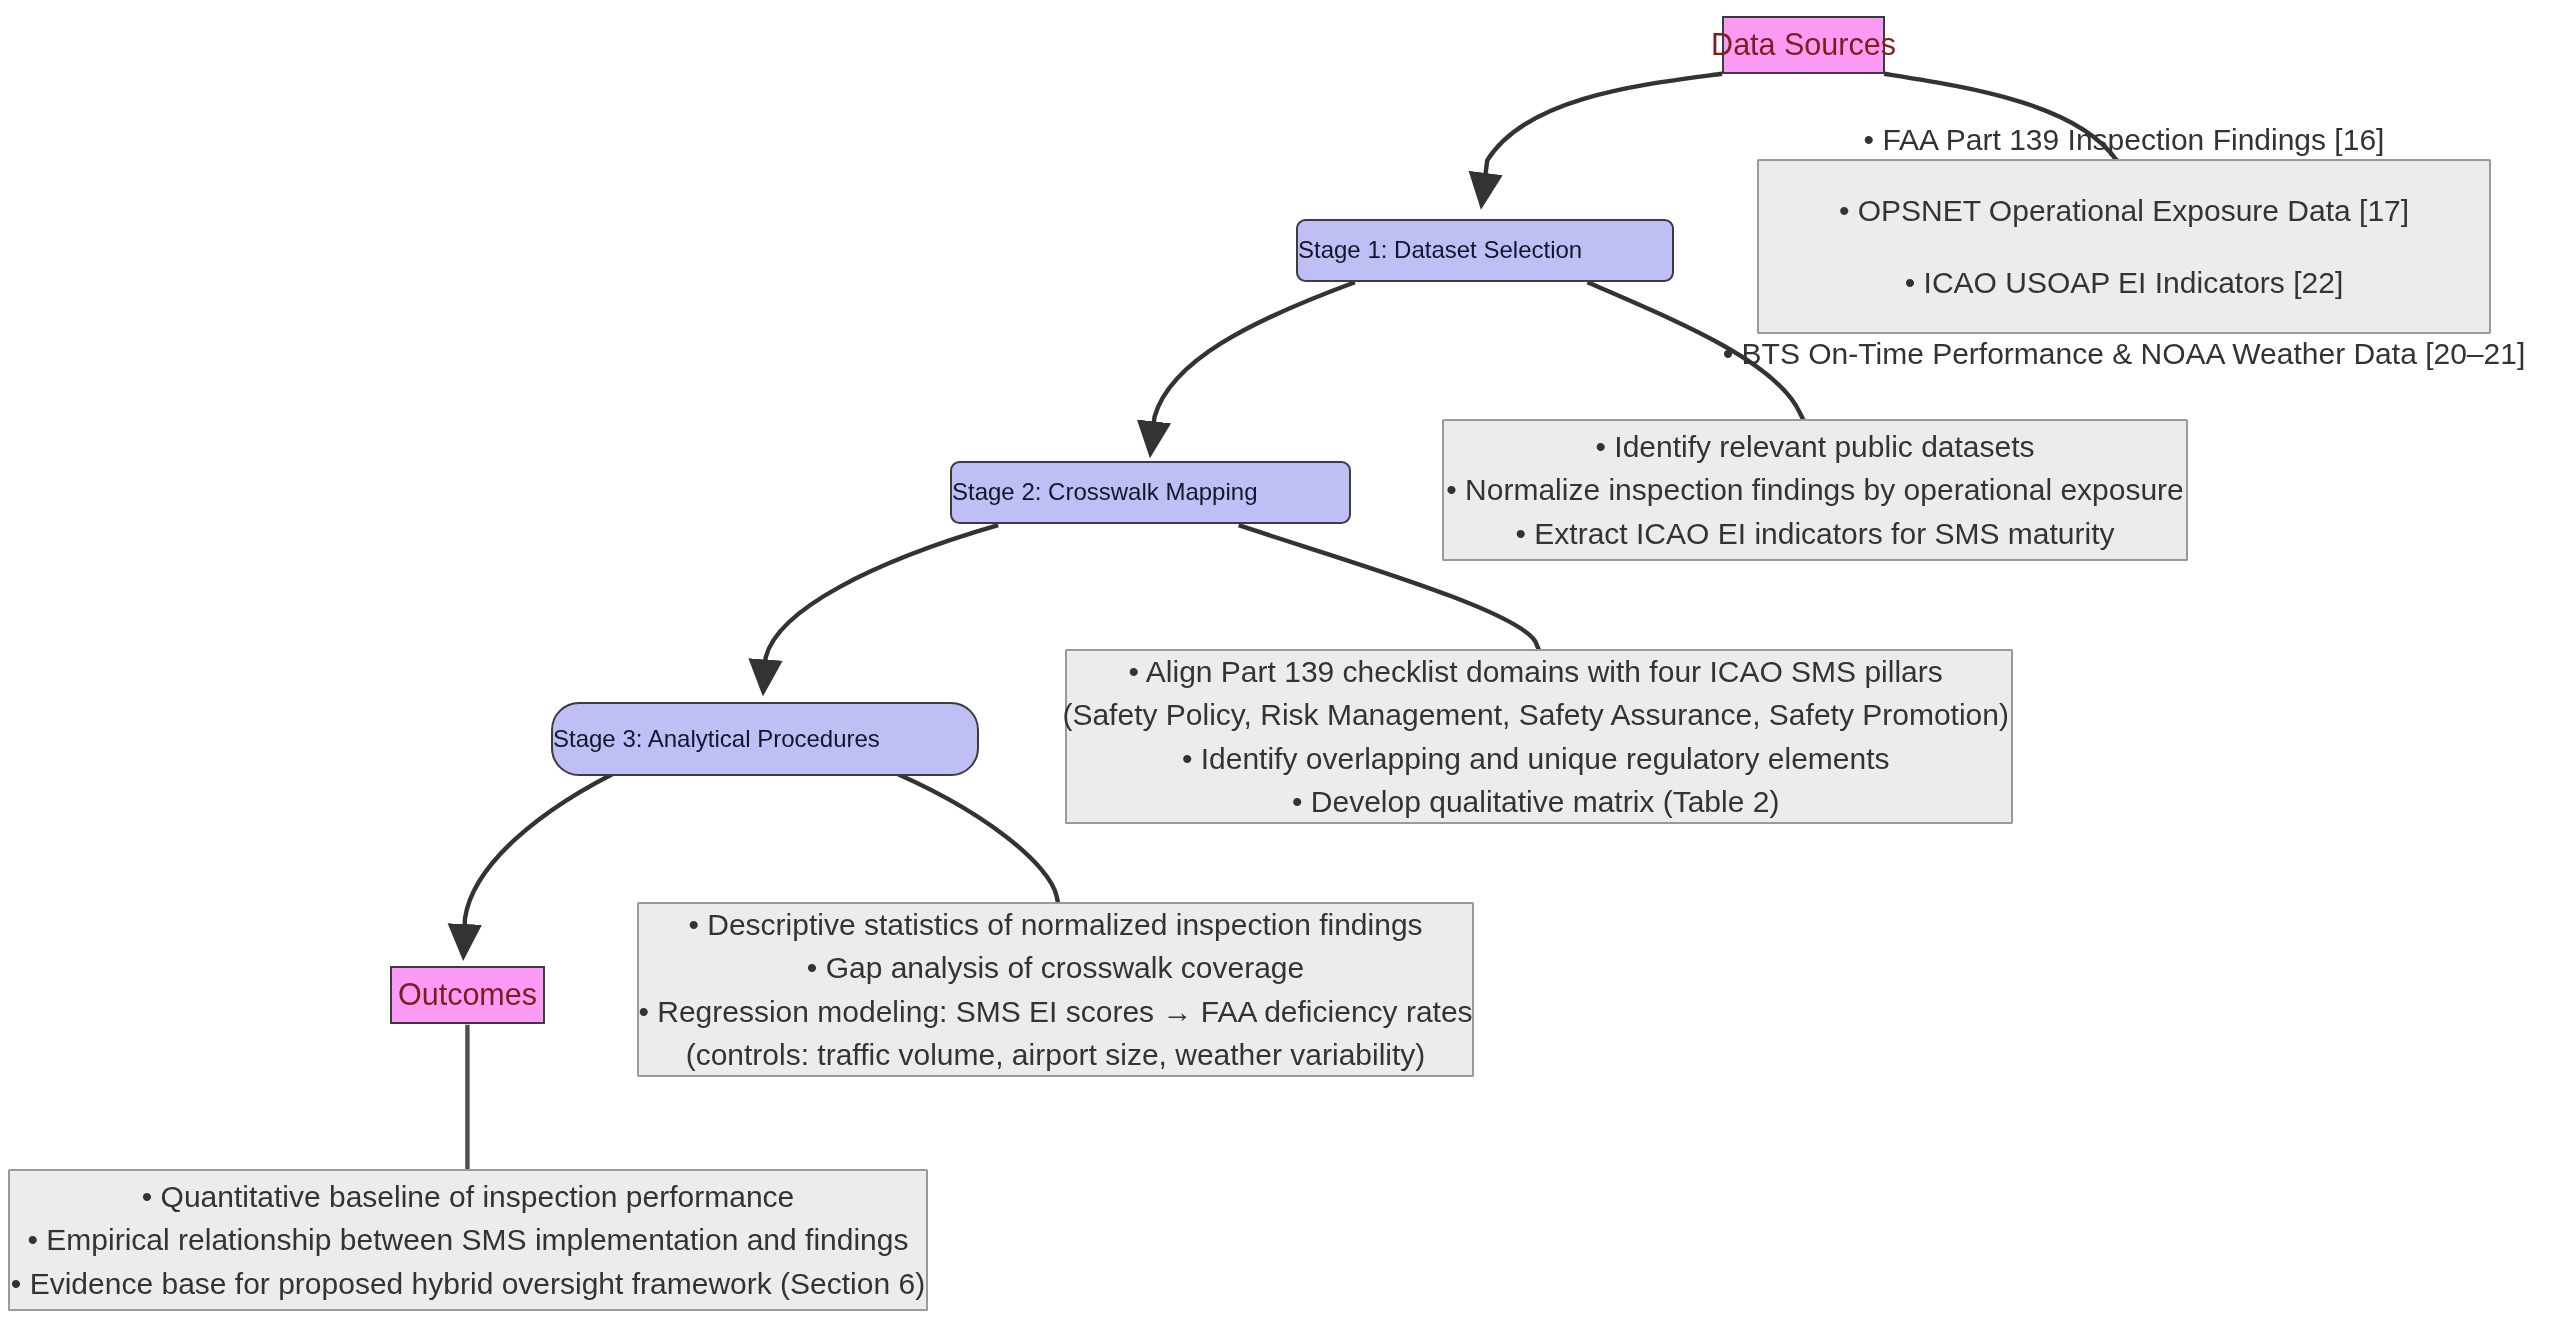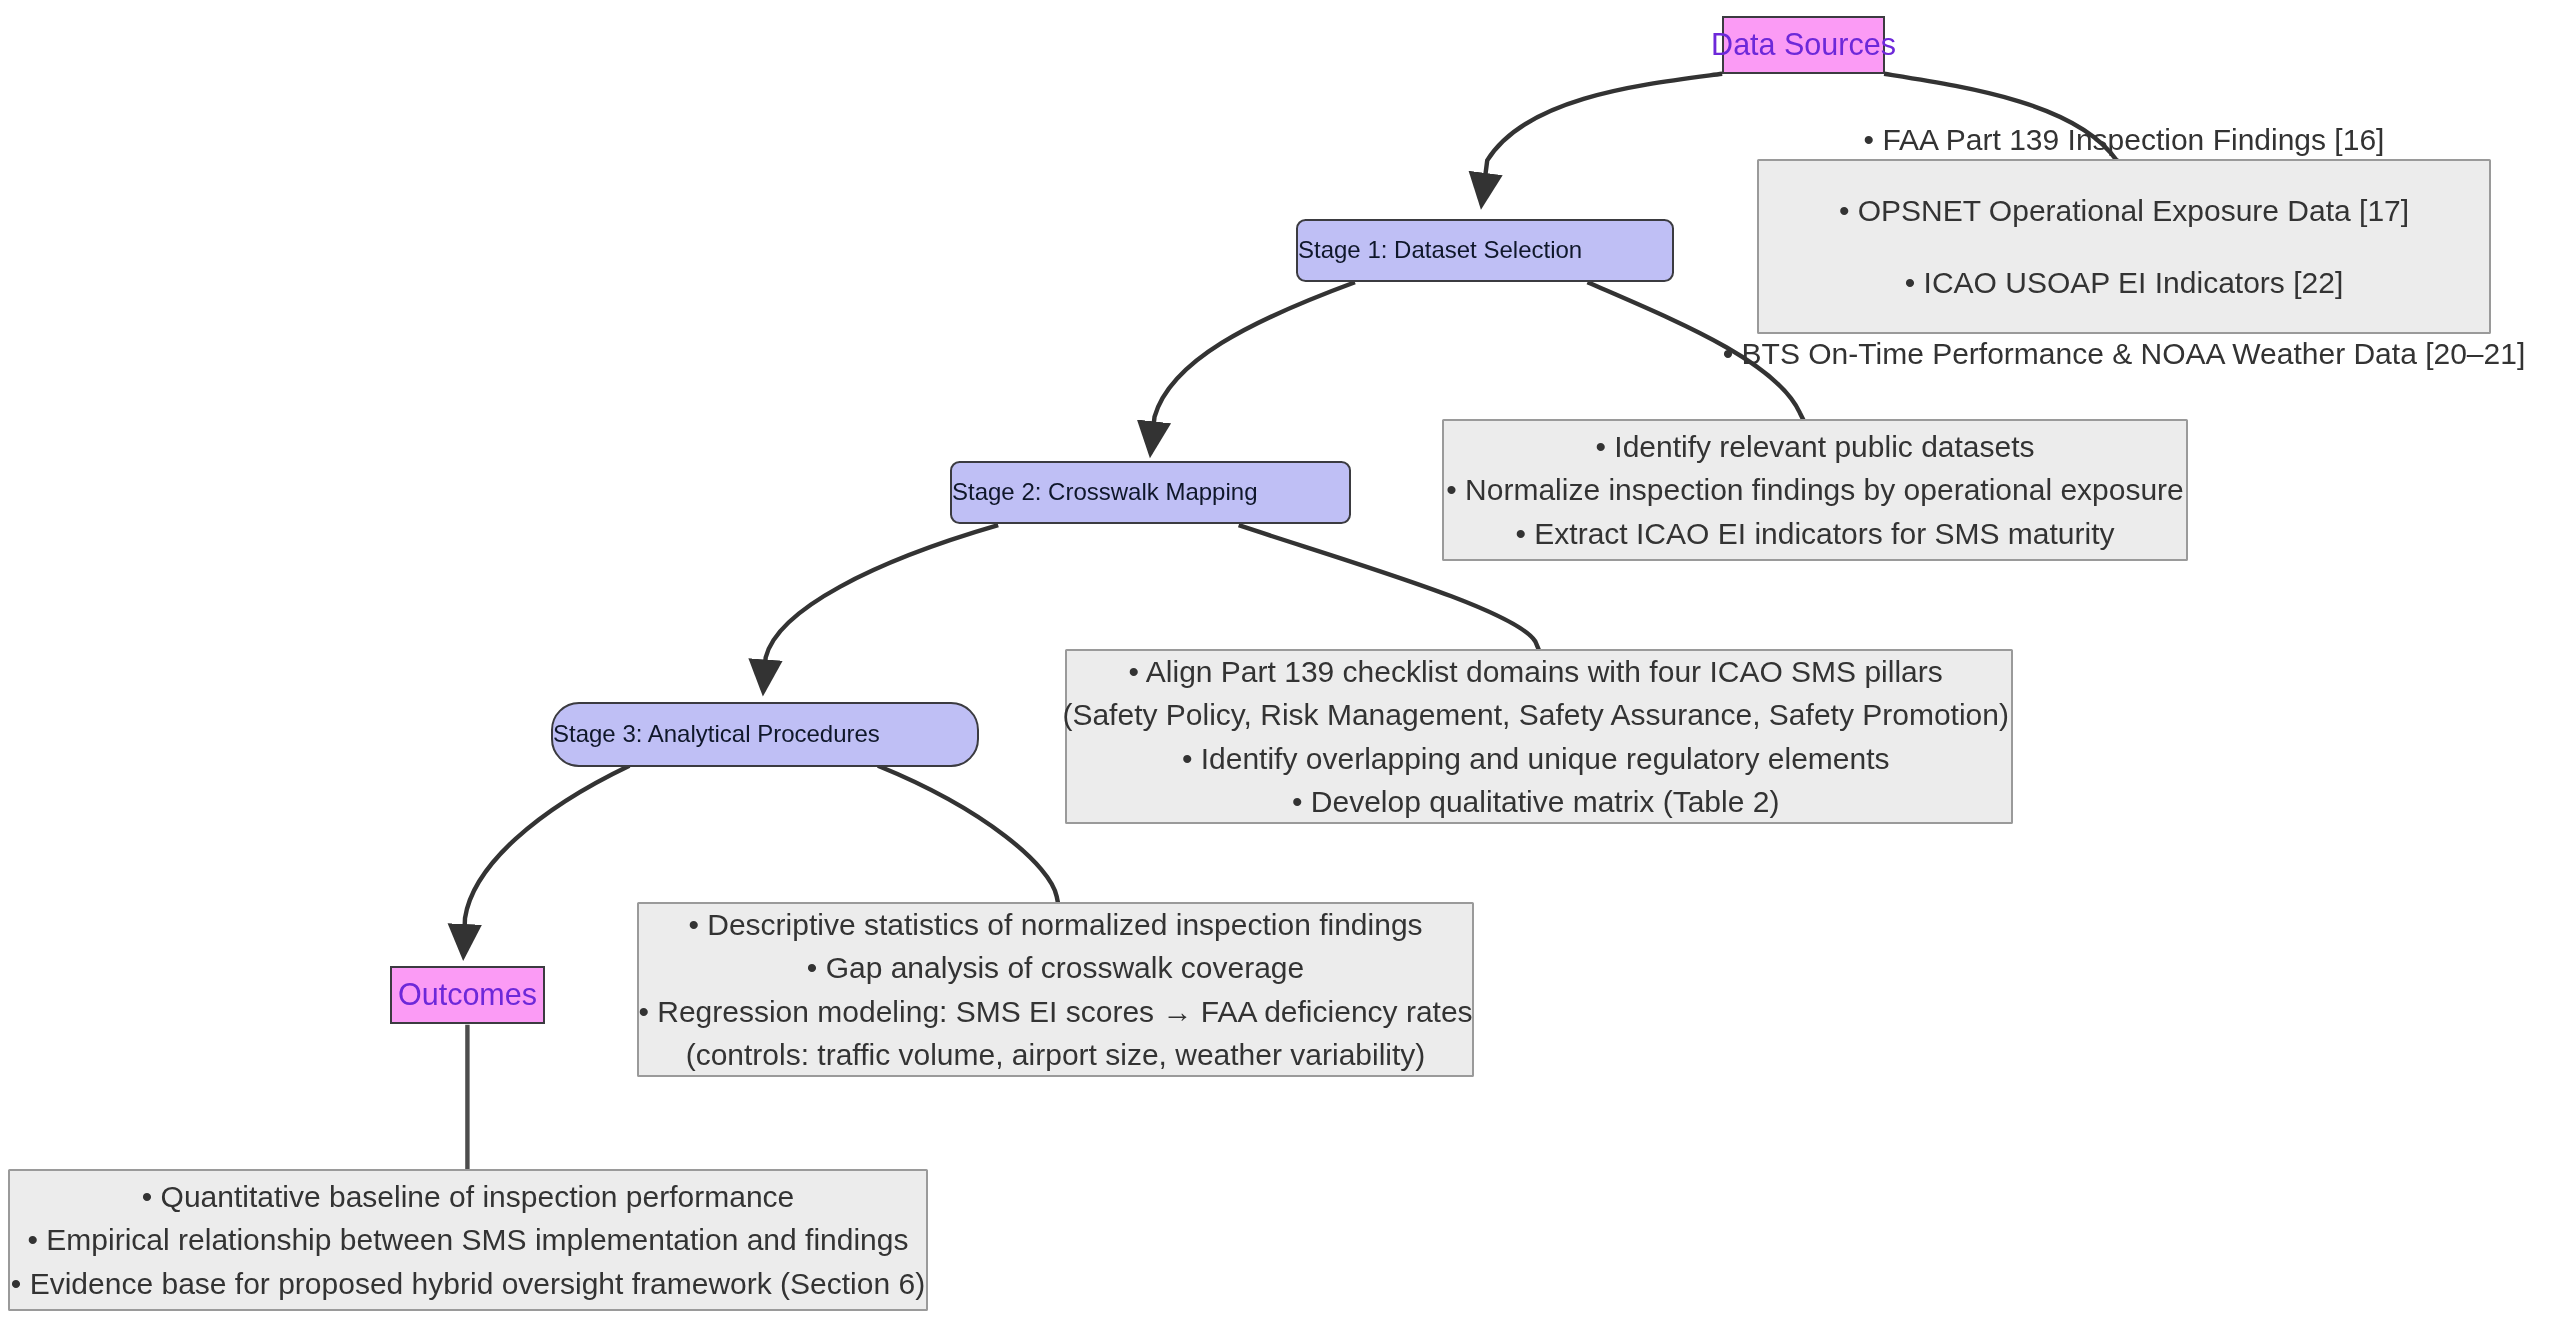--- a/index.html
+++ b/index.html
@@ -43,21 +43,21 @@
   
   .node-term {
     position: absolute;
     box-sizing: border-box;
     display: flex;
     align-items: center;
     justify-content: center;
     background: #fb9bf5;
     border: 2.8px solid #3b3b40;
     border-radius: 0;
-    color: #6d28d9;
+    color: #7f1d1d;
     font-size: 30.5px;
     line-height: 1.1;
     white-space: nowrap;
     z-index: 3;
   }
 
   
   .note {
     position: absolute;
     box-sizing: border-box;
@@ -113,21 +113,21 @@
   </div>
 
   <div class="node-stage" style="left:1296px; top:219px; width:378px; height:63px;">
     <span>Stage 1: Dataset Selection</span>
   </div>
 
   <div class="node-stage" style="left:950px; top:461px; width:401px; height:63px;">
     <span>Stage 2: Crosswalk Mapping</span>
   </div>
 
-  <div class="node-stage" style="left:551px; top:702px; width:428px; height:65px;border-radius:28px;">
+  <div class="node-stage" style="left:551px; top:702px; width:428px; height:74px;border-radius:28px;">
     <span>Stage 3: Analytical Procedures</span>
   </div>
 
   <div class="node-term" style="left:390px; top:966px; width:155px; height:58px;">
     <span>Outcomes</span>
   </div>
 
   <div class="note" style="left:1757px; top:159px; width:734px; height:175px;gap:28px;">
     <div class="line">• FAA Part 139 Inspection Findings [16]</div>
     <div class="line">• OPSNET Operational Exposure Data [17]</div>

